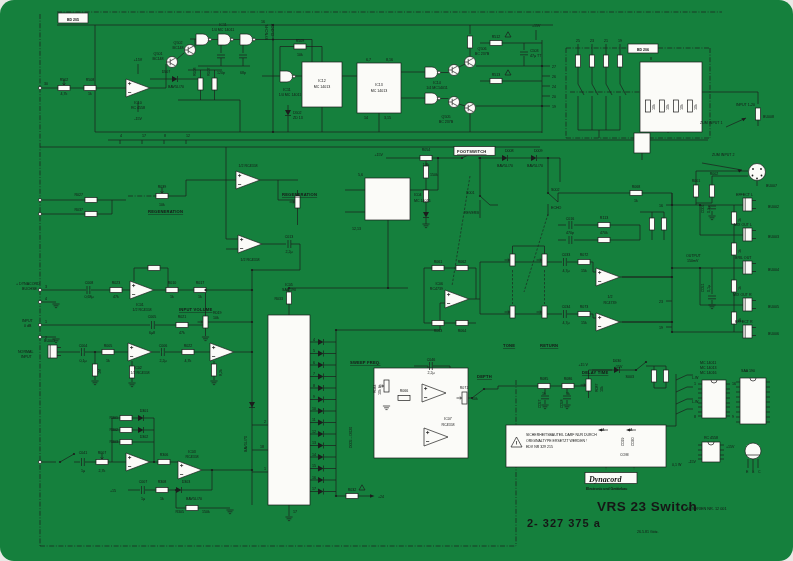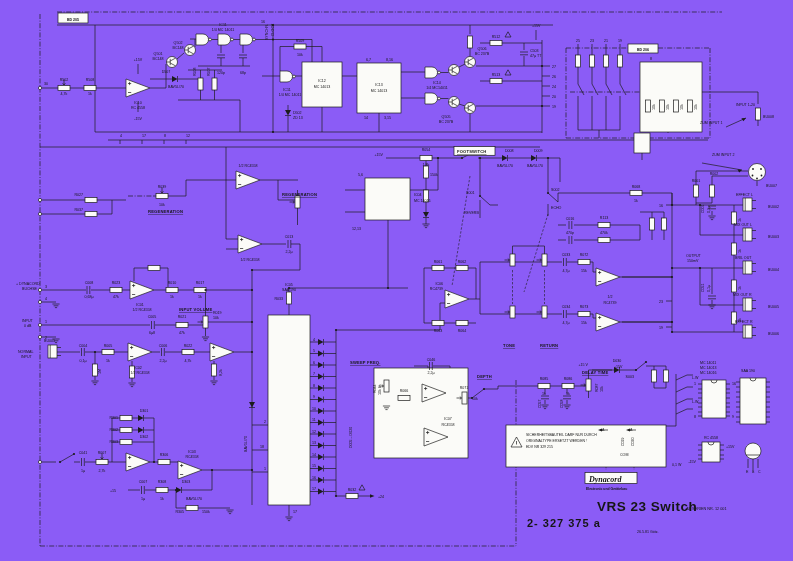--- a/index.html
+++ b/index.html
@@ -1,16 +1,16 @@
 <!DOCTYPE html>
 <html><head>
 <meta charset="utf-8">
 <style>
   html,body{margin:0;padding:0;background:#e9e9e6;}
-  #page{width:793px;height:561px;background:#8b5cf6;position:relative;overflow:hidden;}
+  #page{width:793px;height:561px;background:#15803d;position:relative;overflow:hidden;border-radius:14px;}
   svg{display:block;}
   text{fill:#161616;font-family:"Liberation Sans",sans-serif;font-size:3.6px;}
   .w{fill:none;stroke:#1c1c1c;stroke-width:0.7;stroke-linecap:butt;stroke-linejoin:miter;}
   .dd{fill:none;stroke:#1c1c1c;stroke-width:0.7;stroke-dasharray:5 1.6 1 1.6;}
   .dsh{fill:none;stroke:#1c1c1c;stroke-width:0.6;stroke-dasharray:2.4 1.6;}
   .c{fill:#fbfbf8;stroke:#1c1c1c;stroke-width:0.7;}
   .cfill{fill:#1c1c1c;stroke:none;}
   .dotf{fill:#1c1c1c;stroke:none;}
   .term{fill:#fbfbf8;stroke:#1c1c1c;stroke-width:0.7;}
   .sec{font-size:4.1px;font-weight:bold;text-decoration:underline;letter-spacing:0.2px;}

